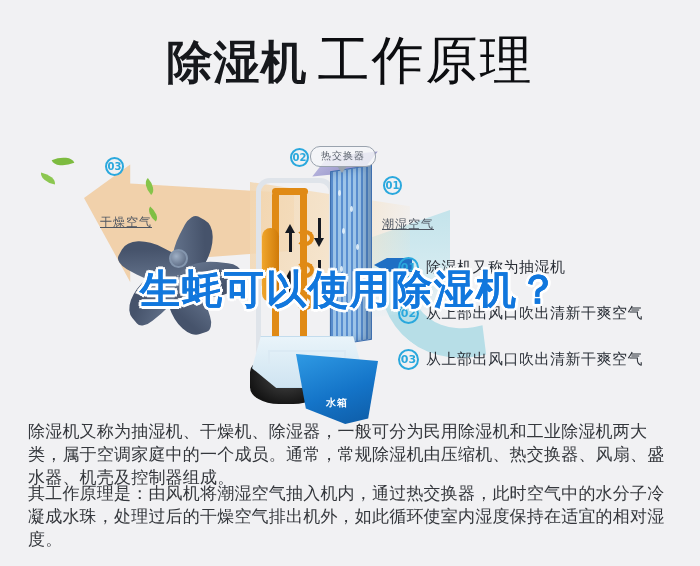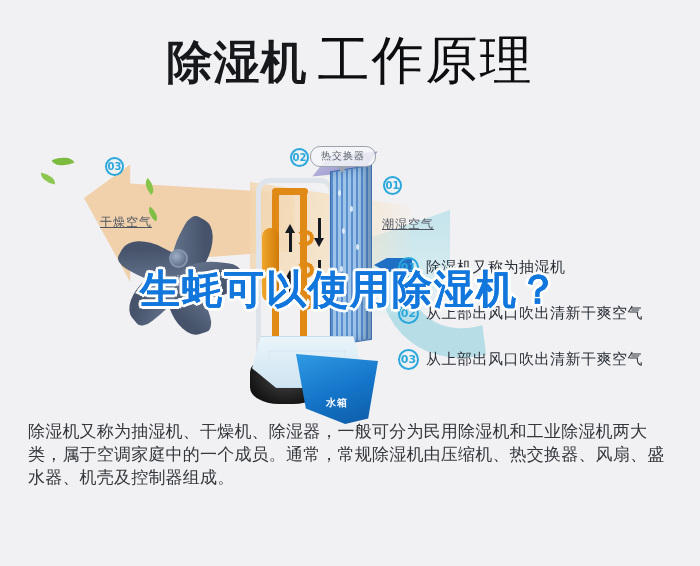--- a/index.html
+++ b/index.html
@@ -425,14 +425,15 @@
     <div class="legend-row">
       <div class="legend-num">03</div>
       <div class="legend-text">从上部出风口吹出清新干爽空气</div>
     </div>
   </div>
 
   <div class="overlay">生蚝可以使用除湿机？</div>
   <div class="overlay-fill">生蚝可以使用除湿机？</div>
 
   <div class="body-copy para1">除湿机又称为抽湿机、干燥机、除湿器，一般可分为民用除湿机和工业除湿机两大类，属于空调家庭中的一个成员。通常，常规除湿机由压缩机、热交换器、风扇、盛水器、机壳及控制器组成。</div>
+  <div class="body-copy para2">其工作原理是：由风机将潮湿空气抽入机内，通过热交换器，此时空气中的水分子冷凝成水珠，处理过后的干燥空气排出机外，如此循环使室内湿度保持在适宜的相对湿度。</div>
 
 </div>
 
 </body></html>

